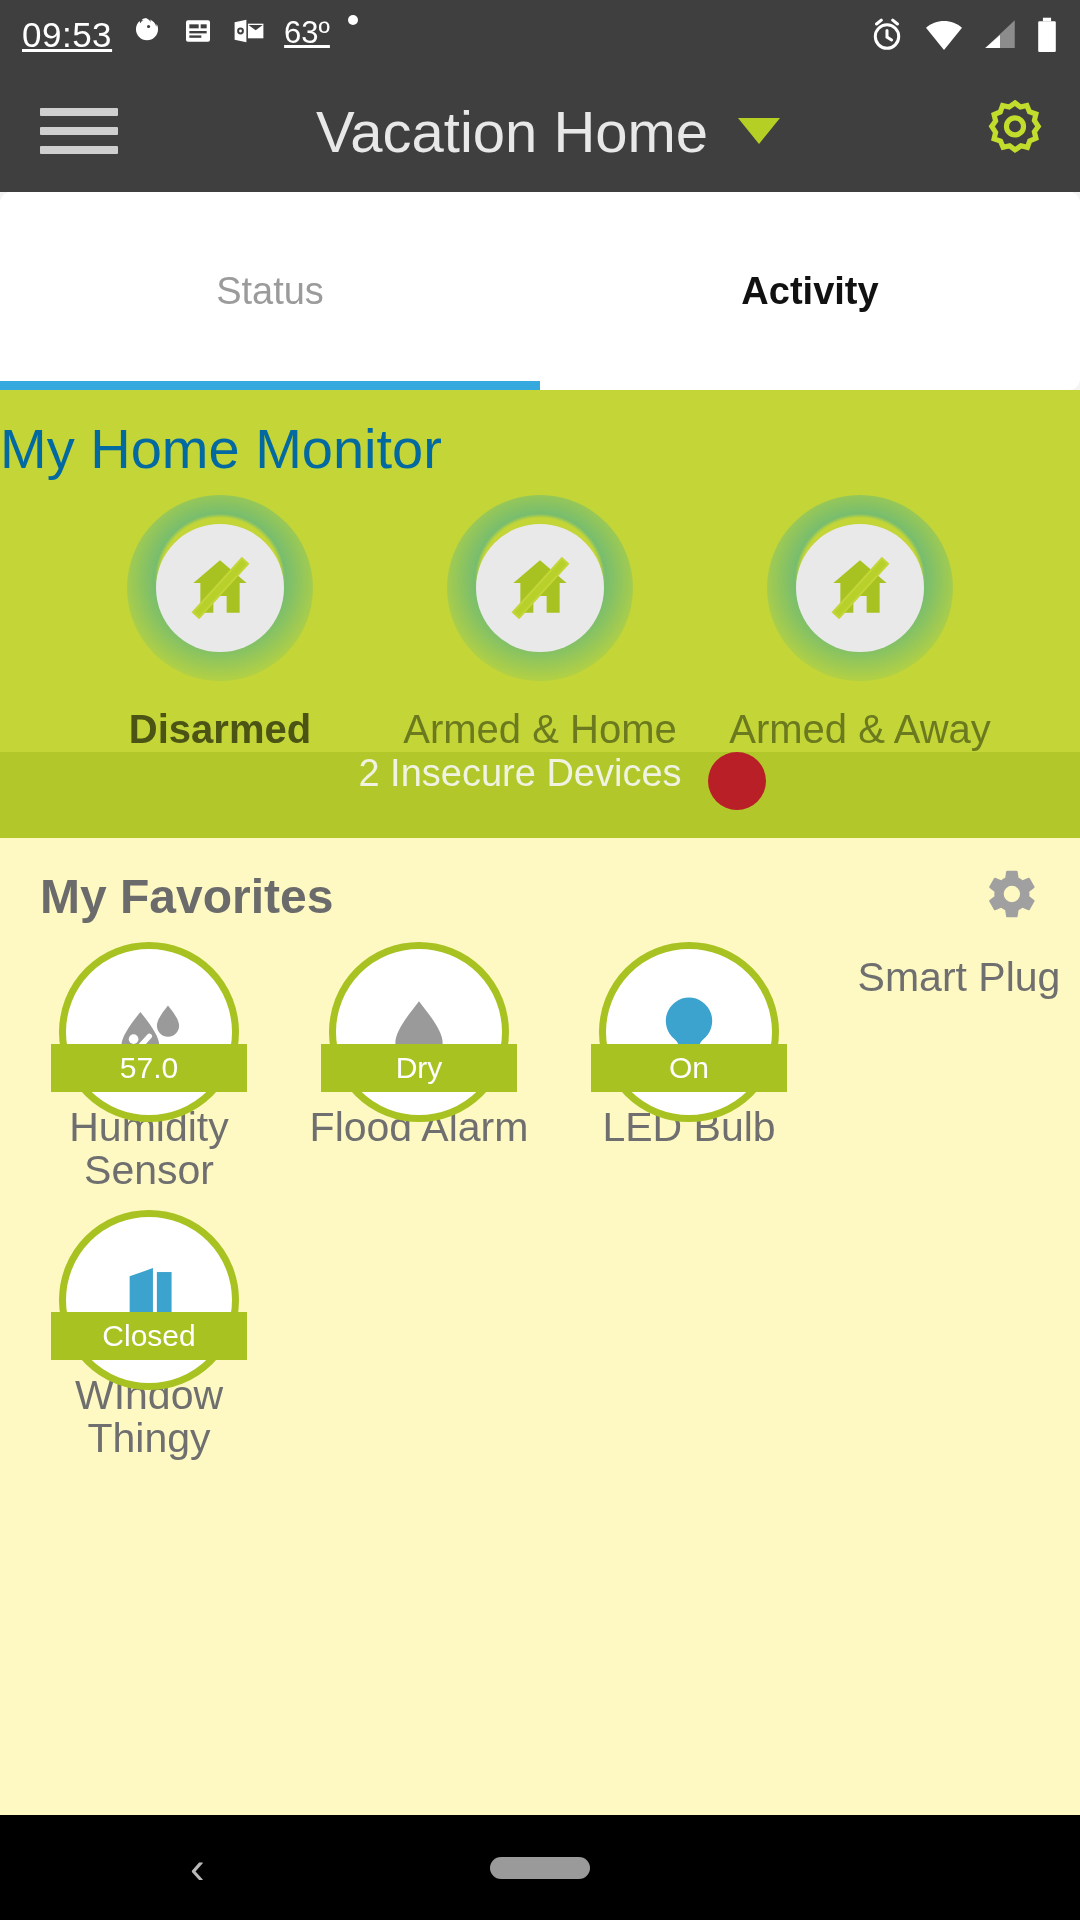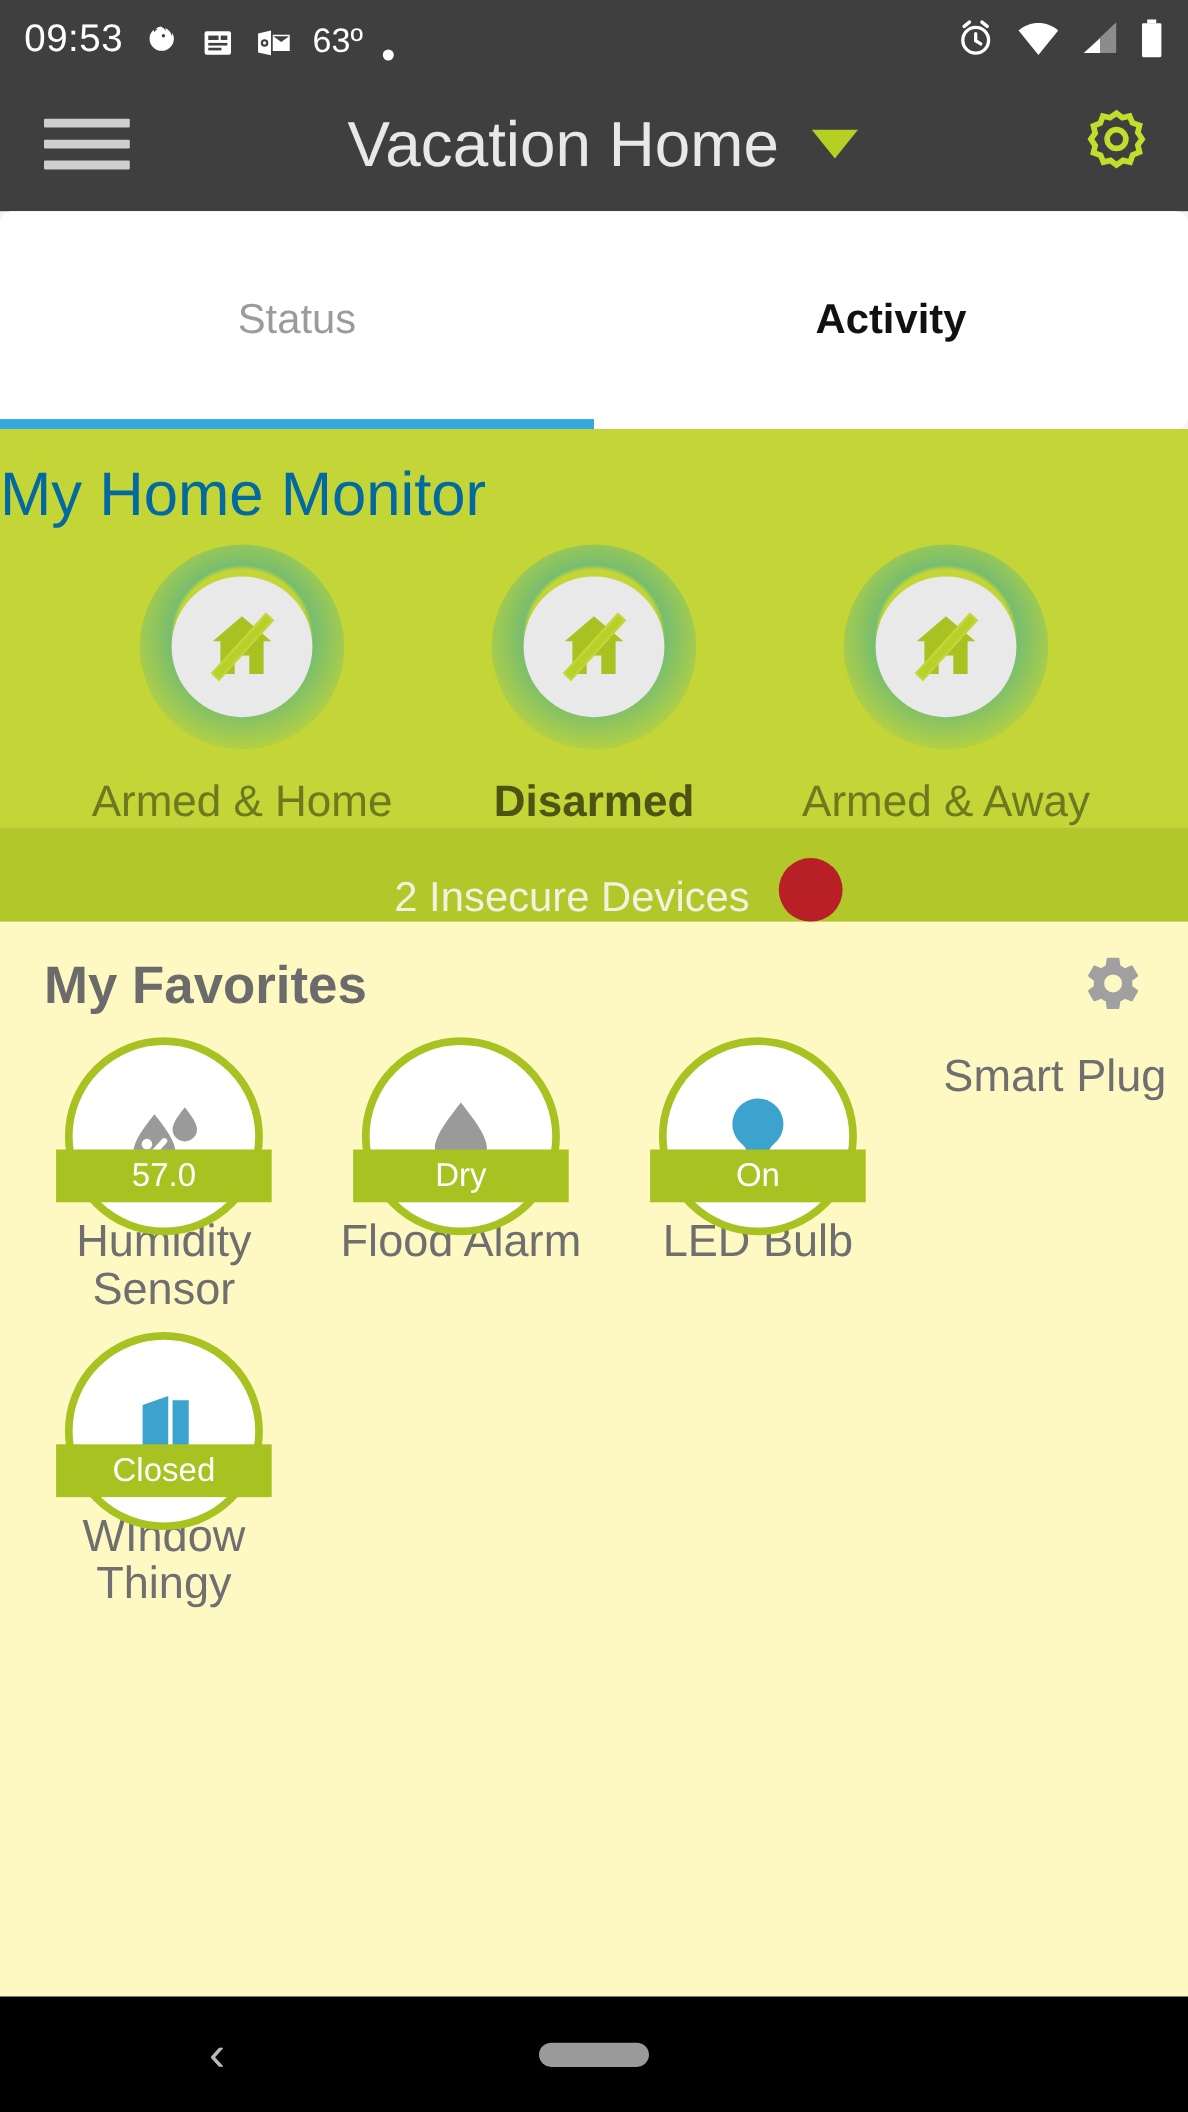--- a/index.html
+++ b/index.html
@@ -10,21 +10,21 @@
     overflow:hidden;
   }
   .screen { width:1080px; height:1920px; position:relative; display:flex; flex-direction:column; }
 
   
   .statusbar {
     height:70px; background:#3f3f3f; color:#fff;
     display:flex; align-items:center; padding:0 22px;
     flex:0 0 auto;
   }
-  .sb-left { display:flex; align-items:flex-end; gap:18px; }
+  .sb-left { display:flex; align-items:flex-start; gap:18px;text-decoration:underline; }
   .sb-right { margin-left:auto; display:flex; align-items:center; gap:18px; }
   .sb-time { font-size:35px; font-weight:400; letter-spacing:0.5px; }
   .sb-temp { font-size:31px; }
   .sb-dot { width:10px; height:10px; border-radius:50%; background:#fff; display:inline-block; }
   .sb-ico { display:block; }
 
   
   .appbar {
     height:122px; background:#3f3f3f; display:flex; align-items:center;
     position:relative; flex:0 0 auto;
@@ -73,21 +73,21 @@
     width:128px; height:128px; border-radius:50%; background:#e9e9e9;
     display:flex; align-items:center; justify-content:center;
   }
   .arm-label {
     margin-top:26px; font-size:40px; color:#6c7a1f; white-space:nowrap;
   }
   .arm-btn.selected .arm-label { color:#4b5414; font-weight:700; }
 
   
   .insecure {
-    background:#b1c72a; height:86px; display:flex; align-items:flex-end;
+    background:#b1c72a; height:86px; display:flex; align-items:flex-start;
     justify-content:center; gap:26px; cursor:pointer; flex:0 0 auto;padding-left:44px;
   }
   .insecure-text { font-size:38px; color:#f0f3e0; }
   .insecure-dot { width:58px; height:58px; border-radius:50%; background:#b81f27; }
 
   
   .favorites { background:#fef9c3; flex:1 1 auto; padding:0 0 10px 0; overflow:hidden; }
   .fav-head {
     display:flex; align-items:center; padding:28px 40px 6px 40px;
   }
@@ -204,42 +204,42 @@
   <div class="tabs">
     <div class="tab inactive">Status</div>
     <div class="tab active">Activity</div>
     <div class="tab-indicator"></div>
   </div>
 
   <div class="monitor">
     <div class="monitor-title">My Home Monitor</div>
     <div class="arm-row">
 
+      <div class="arm-btn selected">
+        <div class="arm-circle-wrap">
+          <div class="arm-circle">
+            <svg width="76" height="76" viewBox="0 0 24 24">
+              <path fill="#a8c221" d="M12 3.2 3.6 10.4h2.2v9.4h4.1v-5.3h4.2v5.3h4.1v-9.4h2.2z"></path>
+              <path fill="#b7d12a" stroke="#c3d537" stroke-width="0.7" d="M18.9 2.6 20.8 4.4 5.4 21.4 3.5 19.6z"></path>
+            </svg>
+          </div>
+        </div>
+        <div class="arm-label">Disarmed</div>
+      </div>
+
       <div class="arm-btn">
         <div class="arm-circle-wrap">
           <div class="arm-circle">
             <svg width="76" height="76" viewBox="0 0 24 24">
               <path fill="#a8c221" d="M12 3.2 3.6 10.4h2.2v9.4h4.1v-5.3h4.2v5.3h4.1v-9.4h2.2z"></path>
               <path fill="#b7d12a" stroke="#c3d537" stroke-width="0.7" d="M18.9 2.6 20.8 4.4 5.4 21.4 3.5 19.6z"></path>
             </svg>
           </div>
         </div>
         <div class="arm-label">Armed &amp; Home</div>
-      </div>
-
-      <div class="arm-btn selected">
-        <div class="arm-circle-wrap">
-          <div class="arm-circle">
-            <svg width="76" height="76" viewBox="0 0 24 24">
-              <path fill="#a8c221" d="M12 3.2 3.6 10.4h2.2v9.4h4.1v-5.3h4.2v5.3h4.1v-9.4h2.2z"></path>
-              <path fill="#b7d12a" stroke="#c3d537" stroke-width="0.7" d="M18.9 2.6 20.8 4.4 5.4 21.4 3.5 19.6z"></path>
-            </svg>
-          </div>
-        </div>
-        <div class="arm-label">Disarmed</div>
       </div>
 
       <div class="arm-btn">
         <div class="arm-circle-wrap">
           <div class="arm-circle">
             <svg width="76" height="76" viewBox="0 0 24 24">
               <path fill="#a8c221" d="M12 3.2 3.6 10.4h2.2v9.4h4.1v-5.3h4.2v5.3h4.1v-9.4h2.2z"></path>
               <path fill="#b7d12a" stroke="#c3d537" stroke-width="0.7" d="M18.9 2.6 20.8 4.4 5.4 21.4 3.5 19.6z"></path>
             </svg>
           </div>

